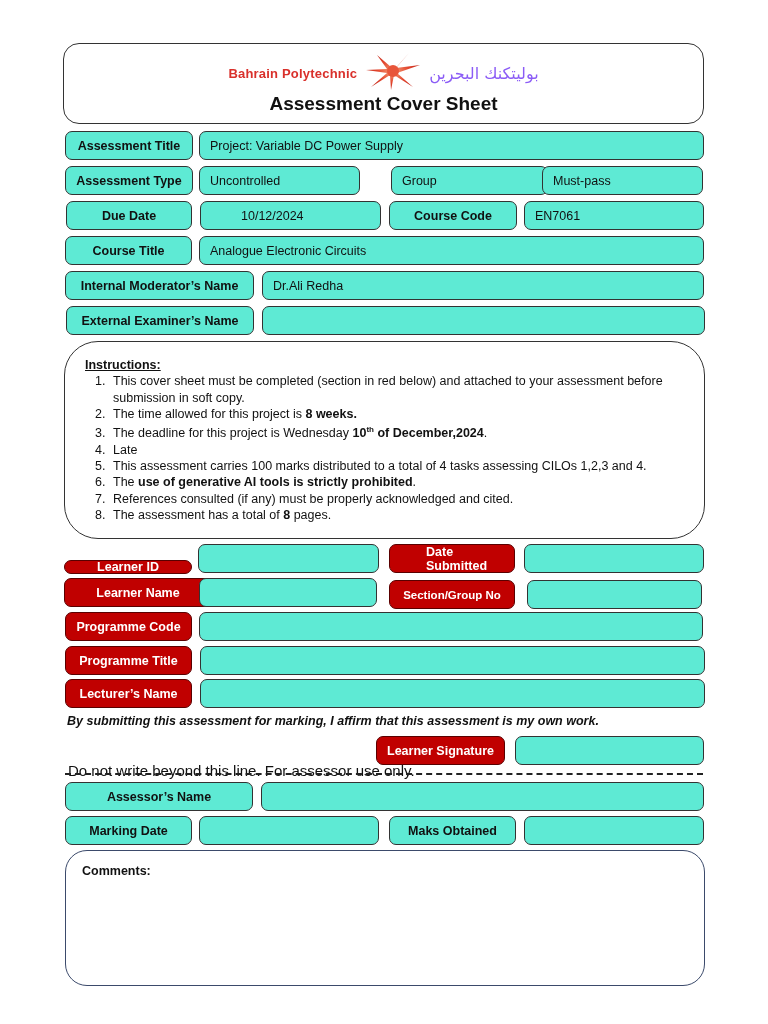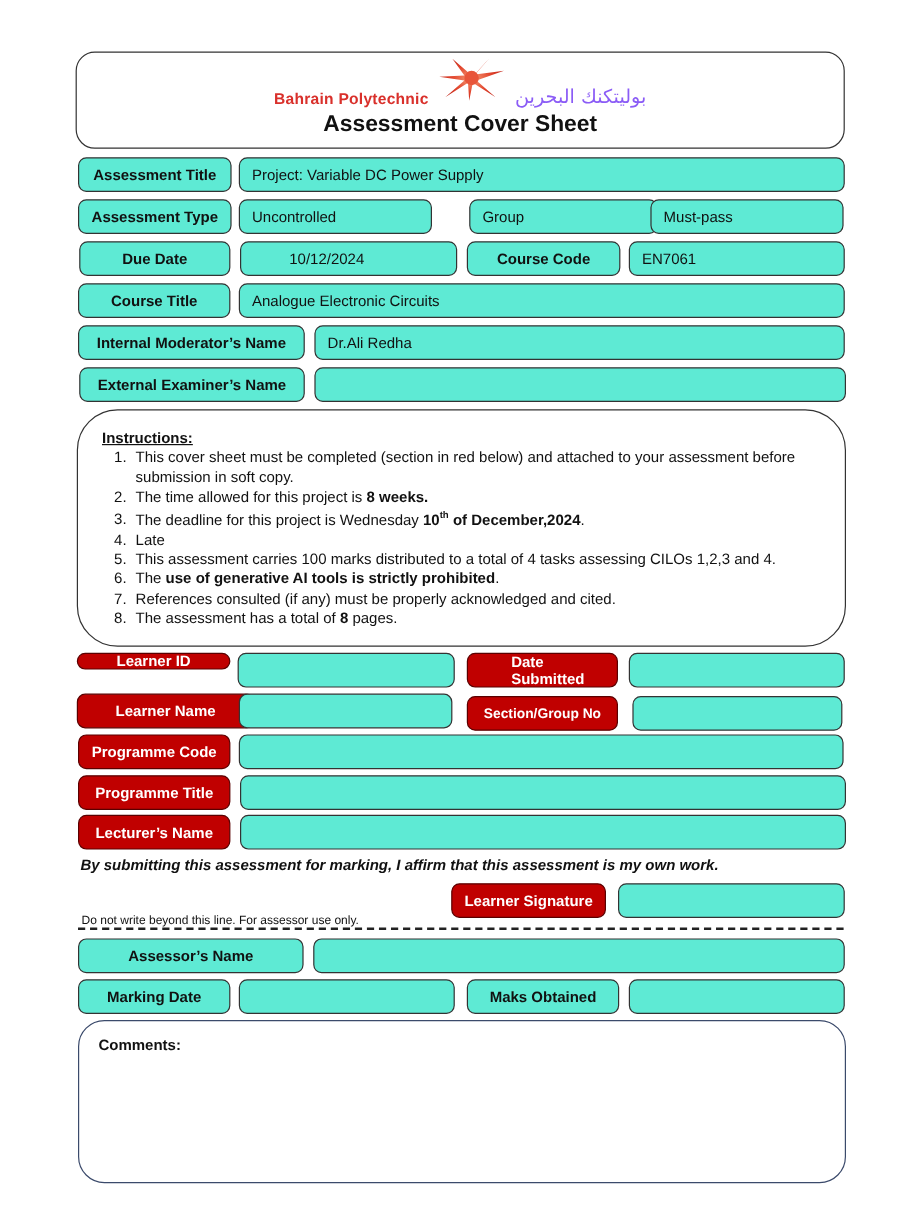--- a/index.html
+++ b/index.html
@@ -7,34 +7,34 @@
          font-family: "Liberation Sans", "DejaVu Sans", sans-serif; color: #111; }
   .box { position: absolute; box-sizing: border-box; border: 1.3px solid #333;
          border-radius: 7px; background: #5eead4; font-size: 12.5px;
          display: flex; align-items: center; }
   .lbl { justify-content: center; font-weight: bold; font-size: 12.5px; }
   .val { padding-left: 10px; }
   .red { background: #c00000; color: #fff; border-color: #5a0000; }
   .header { position: absolute; left: 63px; top: 43px; width: 641px; height: 81px;
             border: 1.3px solid #333; border-radius: 16px; box-sizing: border-box; }
   .logo-row { position: absolute; left: 0; right: 0; top: 12px; height: 34px; display: flex;
-              justify-content: center; align-items: flex-end; gap: 8px; }
+              justify-content: center; align-items: center; gap: 8px; }
   .logo-en { color: #d9302b; font-weight: bold; font-size: 13px; letter-spacing: 0.2px; }
   .logo-ar { color: #8b5cf6; font-size: 16px; font-family: "DejaVu Sans", sans-serif; }
   .title { position: absolute; left: 0; right: 0; top: 49px; text-align: center;
            font-weight: bold; font-size: 19px; }
   .instr { position: absolute; left: 64px; top: 341px; width: 641px; height: 198px;
            border: 1.3px solid #333; border-radius: 34px; box-sizing: border-box;
            padding: 15px 18px 0 20px; font-size: 12.5px; line-height: 16.3px; }
   .instr-head { font-weight: bold; text-decoration: underline; }
   .instr ol { margin: 0; padding-left: 24px; }
   .instr li { padding-left: 4px; }
   .affirm { position: absolute; left: 67px; top: 714px; font-weight: bold; font-style: italic;
             font-size: 12.5px; }
-  .note { position: absolute; left: 68px; top: 762px; font-size: 10px; }
+  .note { position: absolute; left: 68px; top: 762px; font-size: 15px; }
   .dash { position: absolute; left: 65px; top: 773px; width: 638px; height: 0;
           border-top: 2px dashed #222; }
   .comments { position: absolute; left: 65px; top: 850px; width: 640px; height: 136px;
               border: 1.3px solid #3b4a6b; border-radius: 22px; box-sizing: border-box;
               padding: 13px 16px; font-weight: bold; font-size: 12.5px; }
 </style>
 </head>
 <body>
 
 <div class="header">
@@ -87,21 +87,21 @@
     <li><span>The time allowed for this project is </span><b>8 weeks.</b></li>
     <li><span>The deadline for this project is Wednesday </span><b>10</b><b><sup style="font-size:8px">th</sup></b><b> of December,2024</b><span>.</span></li>
     <li><span>Late</span></li>
     <li><span>This assessment carries 100 marks distributed to a total of 4 tasks assessing CILOs 1,2,3 and 4.</span></li>
     <li><span>The </span><b>use of generative AI tools is strictly prohibited</b><span>.</span></li>
     <li><span>References consulted (if any) must be properly acknowledged and cited.</span></li>
     <li><span>The assessment has a total of </span><b>8</b><span> pages.</span></li>
   </ol>
 </div>
 
-<div class="box lbl red" style="left:64px;top:544px;width:128px;height:14px;">Learner ID</div>
+<div class="box lbl red" style="left:64px;top:560px;width:128px;height:14px;">Learner ID</div>
 <div class="box val" style="left:198px;top:544px;width:181px;height:29px;"></div>
 <div class="box lbl red" style="left:389px;top:544px;width:126px;height:29px;padding-left:36px;">Date Submitted</div>
 <div class="box val" style="left:524px;top:544px;width:180px;height:29px;"></div>
 
 <div class="box lbl red" style="left:64px;top:578px;width:148px;height:29px;">Learner Name</div>
 <div class="box val" style="left:199px;top:578px;width:178px;height:29px;"></div>
 <div class="box lbl red" style="left:389px;top:580px;width:126px;height:29px;font-size:11.5px;">Section/Group No</div>
 <div class="box val" style="left:527px;top:580px;width:175px;height:29px;"></div>
 
 <div class="box lbl red" style="left:65px;top:612px;width:127px;height:29px;">Programme Code</div>

